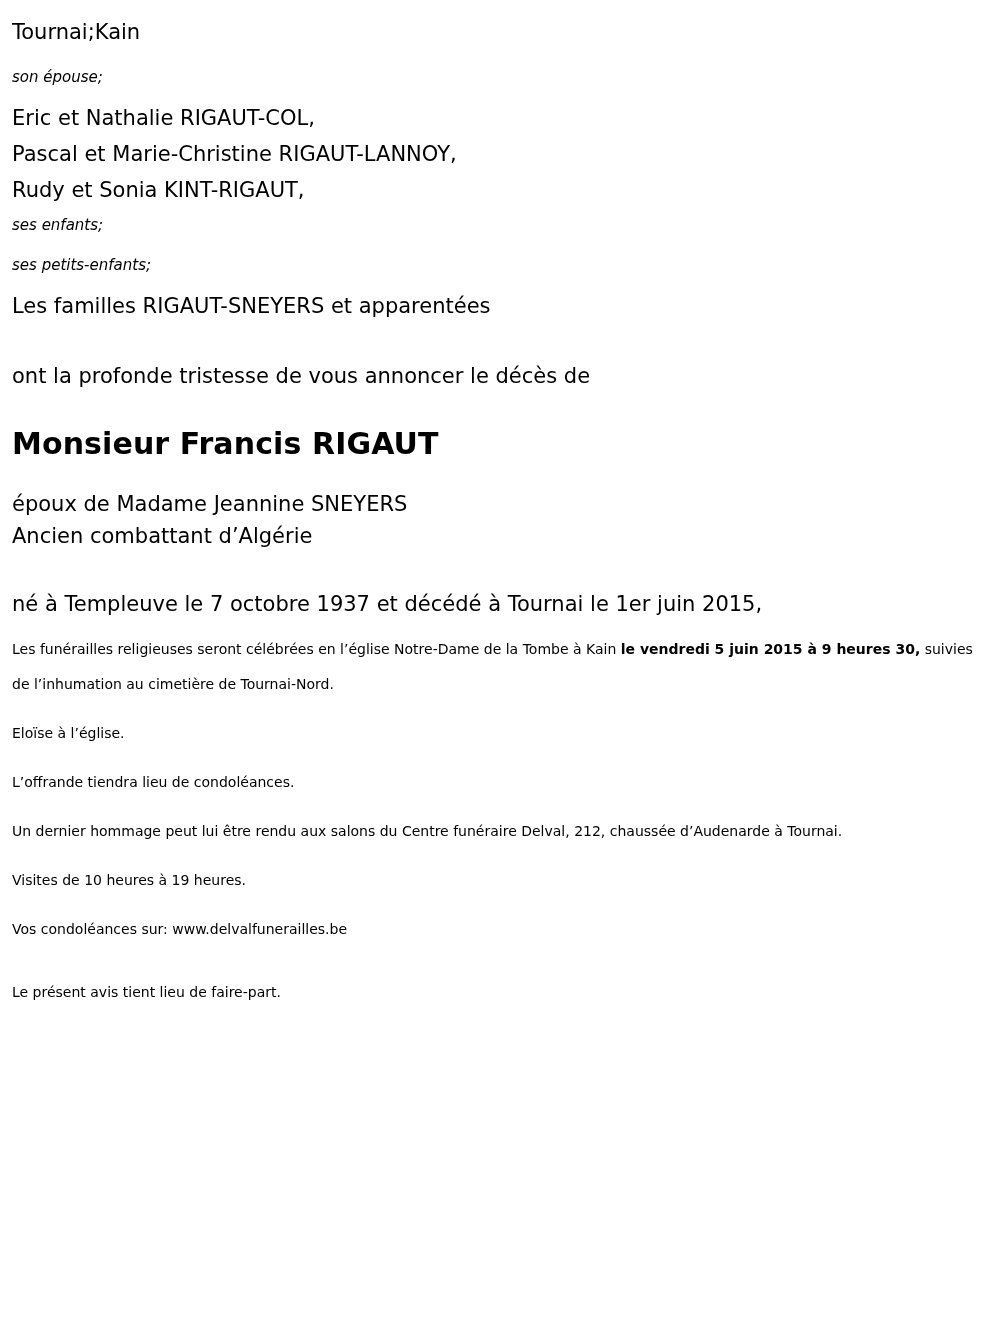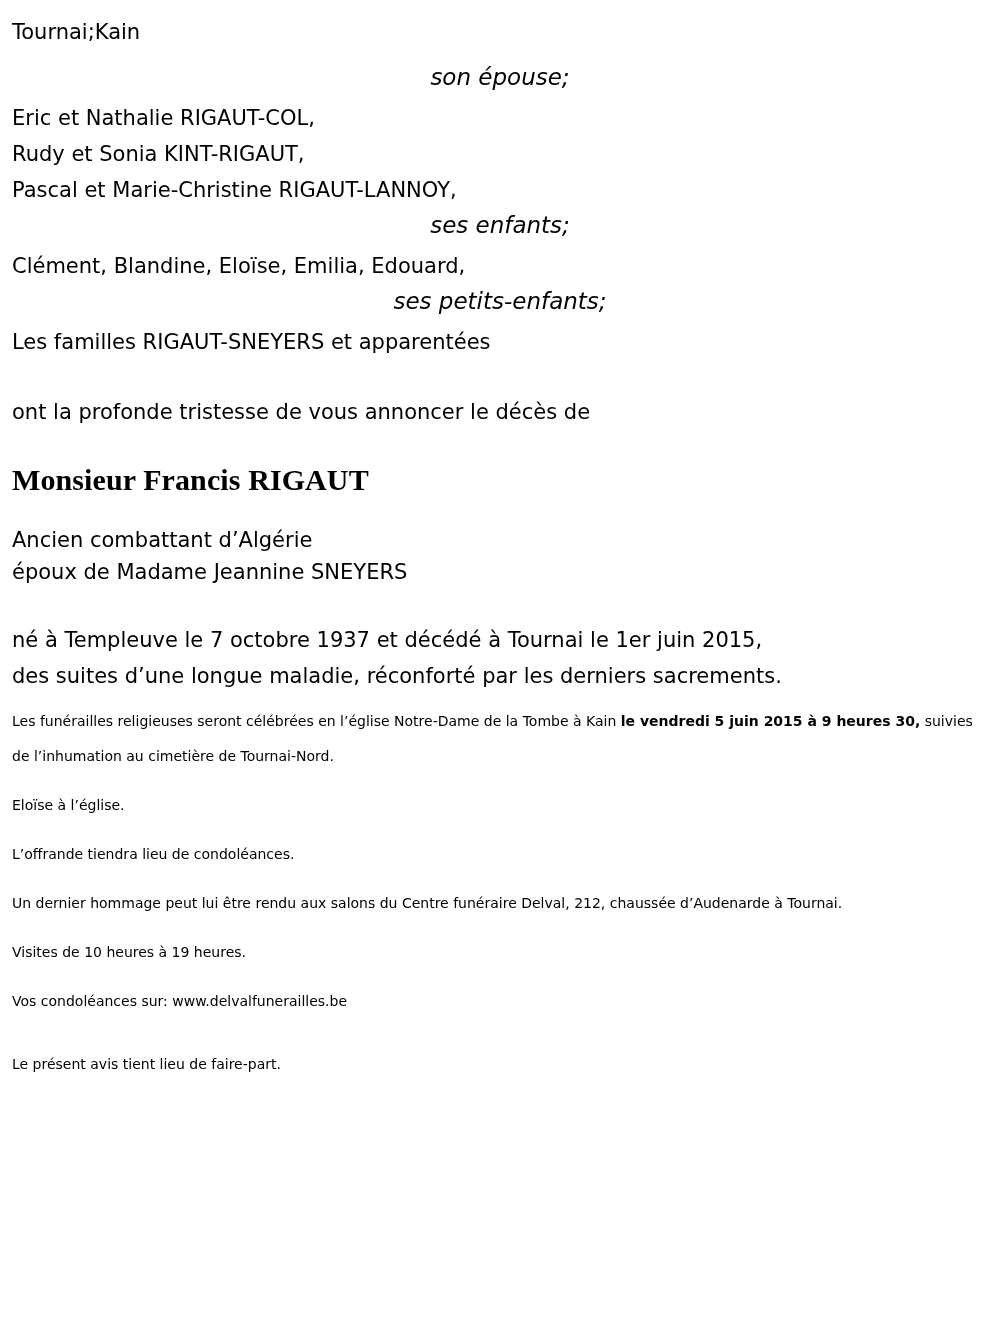--- a/index.html
+++ b/index.html
@@ -36,42 +36,41 @@
     line-height: 36px;
     white-space: nowrap;
   }
   .para {
     font-size: 14px;
     line-height: 35px;
     max-width: 978px;
   }
   .rel {
     font-style: italic;
-    font-size: 23px;
+    font-size: 15px;
     line-height: 34px;
-    text-align: center;
+    text-align: left;
     padding-right: 4px;
   }
 
   
   .gap-6  { height: 6px; }
   .gap-10 { height: 10px; }
   .gap-14 { height: 14px; }
   .gap-24 { height: 24px; }
   .gap-30 { height: 30px; }
   .gap-34 { height: 34px; }
 
   
   .deceased-name {
     font-size: 30px;
     font-weight: bold;
     line-height: 40px;
     letter-spacing: 0.1px;
     white-space: nowrap;
-    font-family: Liberation Serif, serif;
   }
 
   .subline {
     font-size: 21px;
     line-height: 32px;
     white-space: nowrap;
   }
 
   .strong { font-weight: bold; }
 </style>
@@ -83,50 +82,48 @@
 
     <div class="line">Tournai;Kain</div>
 
     <div class="gap-10"></div>
 
     <div class="rel">son épouse;</div>
 
     <div class="gap-6"></div>
 
     <div class="line">Eric et Nathalie RIGAUT-COL,</div>
+    <div class="line">Pascal et Marie-Christine RIGAUT-LANNOY,</div>
     <div class="line">Rudy et Sonia KINT-RIGAUT,</div>
-    <div class="line">Pascal et Marie-Christine RIGAUT-LANNOY,</div>
     <div class="rel">ses enfants;</div>
 
     <div class="gap-6"></div>
 
-    <div class="line">Clément, Blandine, Eloïse, Emilia, Edouard,</div>
     <div class="rel">ses petits-enfants;</div>
 
     <div class="gap-6"></div>
 
     <div class="line">Les familles RIGAUT-SNEYERS et apparentées</div>
 
     <div class="gap-34"></div>
 
     <div class="line">ont la profonde tristesse de vous annoncer le décès de</div>
 
     <div class="gap-30"></div>
 
     <div class="deceased-name">Monsieur Francis RIGAUT</div>
 
     <div class="gap-24"></div>
 
+    <div class="subline">époux de Madame Jeannine SNEYERS</div>
     <div class="subline">Ancien combattant d’Algérie</div>
-    <div class="subline">époux de Madame Jeannine SNEYERS</div>
 
     <div class="gap-34"></div>
 
     <div class="line">né à Templeuve le 7 octobre 1937 et décédé à Tournai le 1er juin 2015,</div>
-    <div class="line">des suites d’une longue maladie, réconforté par les derniers sacrements.</div>
 
     <div class="gap-10"></div>
 
     <div class="para"><span>Les funérailles religieuses seront célébrées en l’église Notre-Dame de la Tombe à Kain </span><span class="strong">le vendredi 5 juin 2015 à 9 heures 30,</span><span> suivies de l’inhumation au cimetière de Tournai-Nord.</span></div>
 
     <div class="gap-14"></div>
 
     <div class="para">Eloïse à l’église.</div>
 
     <div class="gap-14"></div>

